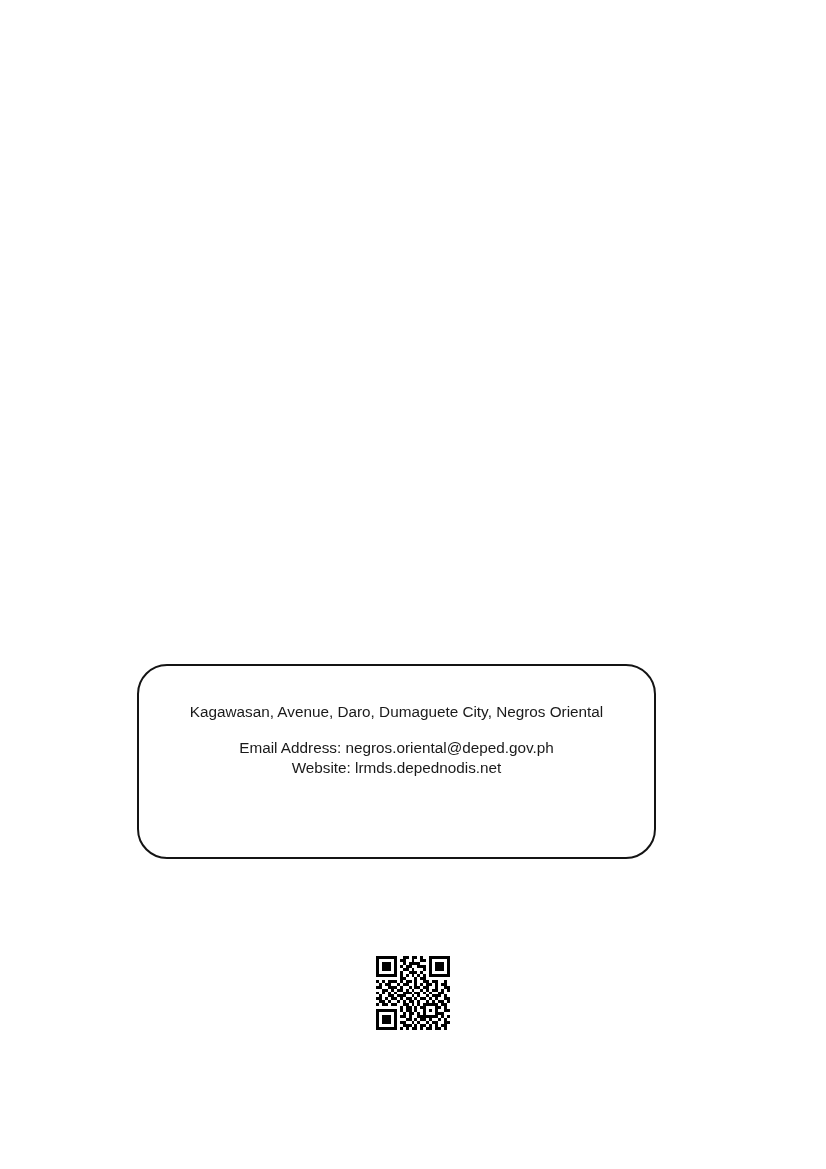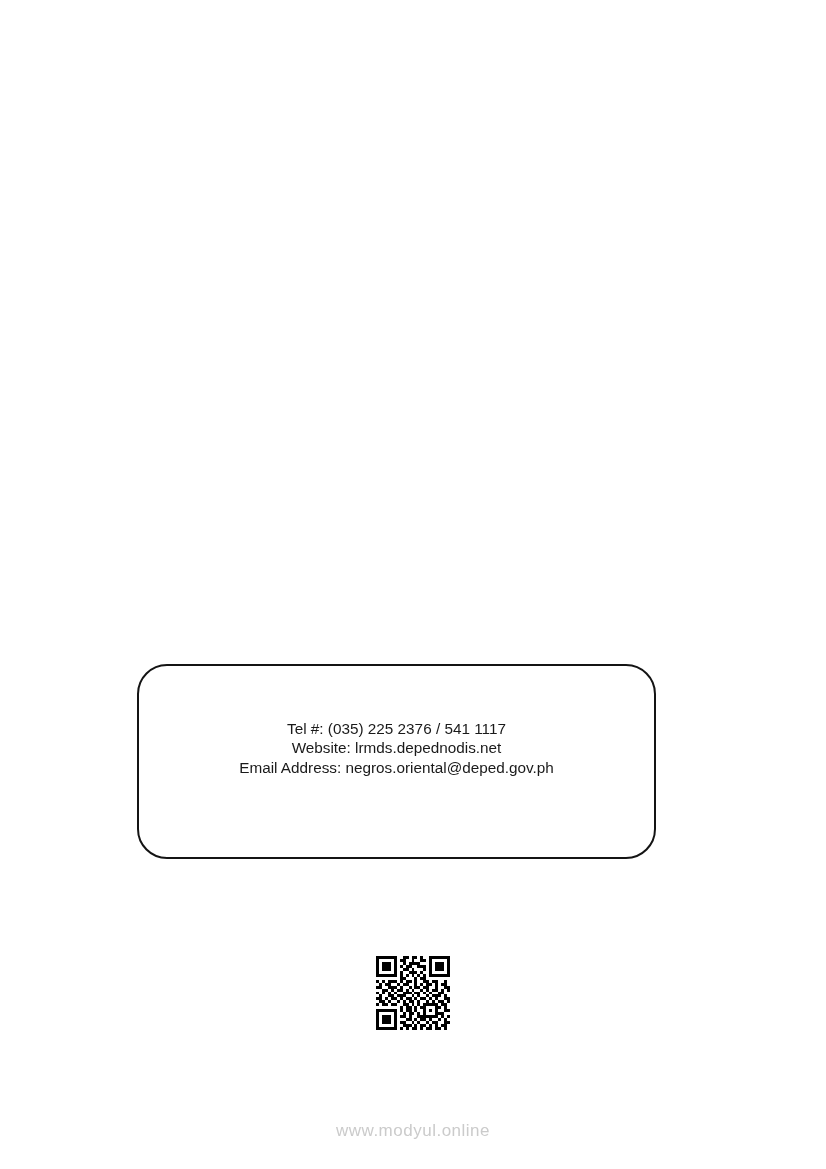--- a/index.html
+++ b/index.html
@@ -71,24 +71,24 @@
     color: #cbcbcb;
   }
 </style>
 </head>
 <body>
 
 <div class="page">
 
   <div class="contact-box">
     <div class="spacer-line"></div>
+    <p>Kagawasan, Avenue, Daro, Dumaguete City, Negros Oriental</p>
     <div class="spacer-small"></div>
-    <p>Tel #: (035) 225 2376 / 541 1117</p>
+    <p>Email Address: negros.oriental@deped.gov.ph</p>
     <p>Website: lrmds.depednodis.net</p>
-    <p>Email Address: negros.oriental@deped.gov.ph</p>
   </div>
 
   <div class="qr" style="grid-template-columns: repeat(25, 1fr); grid-template-rows: repeat(25, 1fr);">
       <div class="qr-module dark" style="background: rgb(0, 0, 0);"></div>
       <div class="qr-module dark" style="background: rgb(0, 0, 0);"></div>
       <div class="qr-module dark" style="background: rgb(0, 0, 0);"></div>
       <div class="qr-module dark" style="background: rgb(0, 0, 0);"></div>
       <div class="qr-module dark" style="background: rgb(0, 0, 0);"></div>
       <div class="qr-module dark" style="background: rgb(0, 0, 0);"></div>
       <div class="qr-module dark" style="background: rgb(0, 0, 0);"></div>
@@ -705,15 +705,14 @@
       <div class="qr-module dark" style="background: rgb(0, 0, 0);"></div>
       <div class="qr-module dark" style="background: rgb(0, 0, 0);"></div>
       <div class="qr-module"></div>
       <div class="qr-module dark" style="background: rgb(0, 0, 0);"></div>
       <div class="qr-module dark" style="background: rgb(0, 0, 0);"></div>
       <div class="qr-module"></div>
       <div class="qr-module dark" style="background: rgb(0, 0, 0);"></div>
       <div class="qr-module"></div>
     </div>
 
-  <div class="watermark">www.modyul.online</div>
 
 </div>
 
 </body></html>

